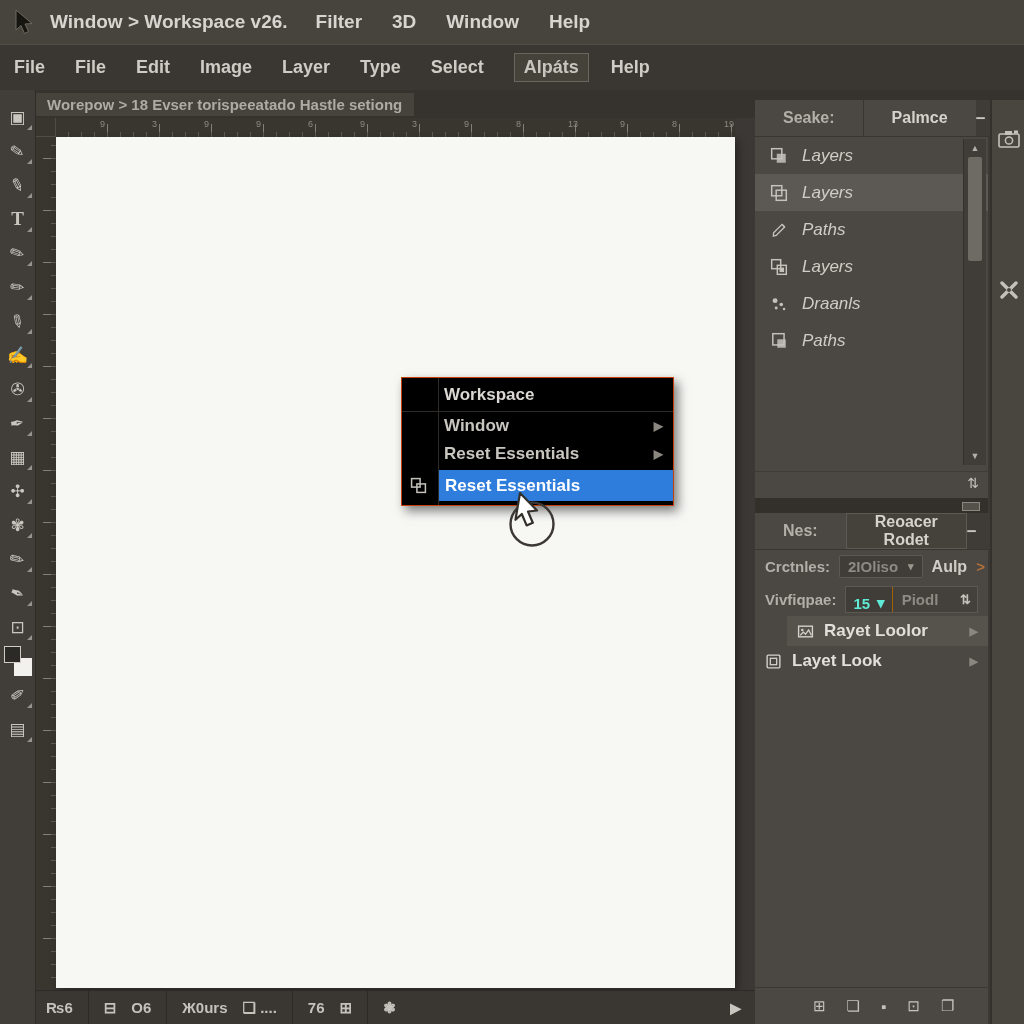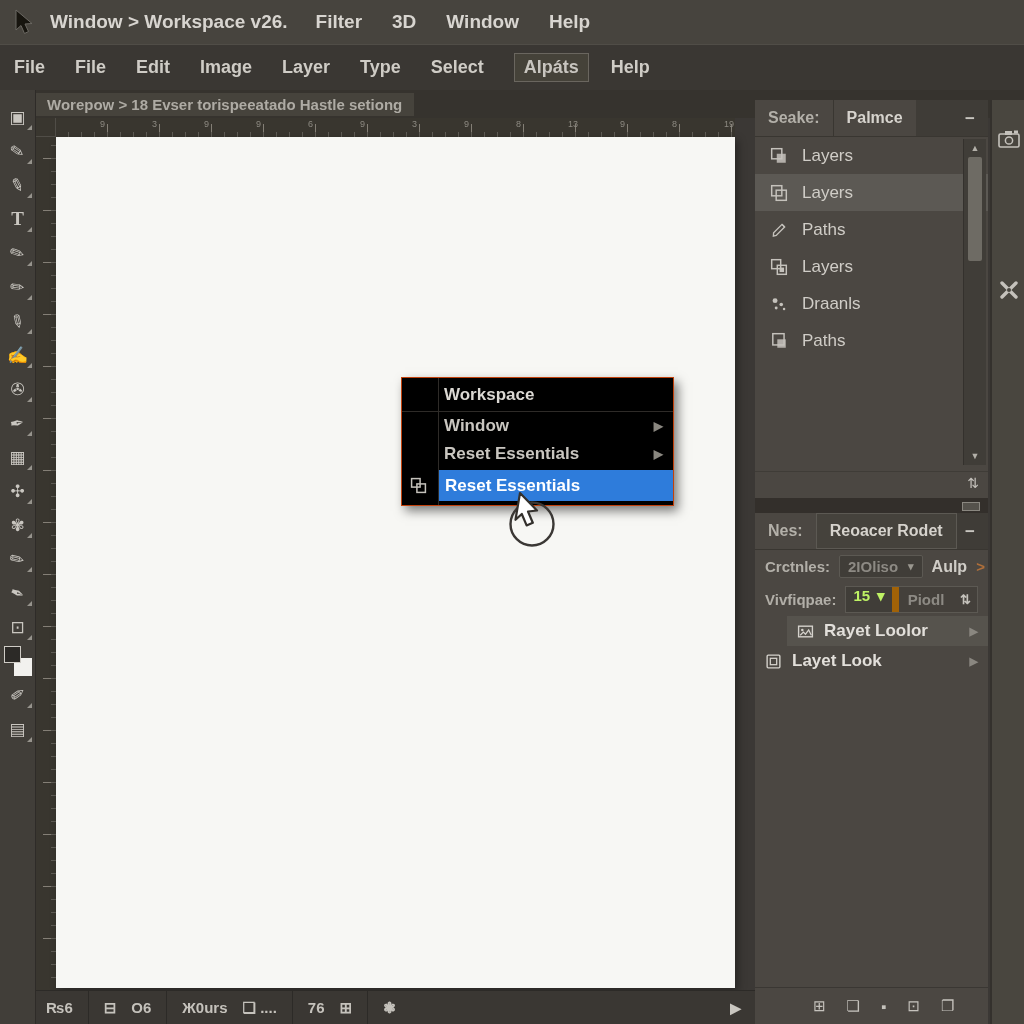--- a/index.html
+++ b/index.html
@@ -55,46 +55,46 @@
   .cm-row{height:28px;display:flex;align-items:center;padding-left:42px;font-size:17px;font-weight:600;color:#c9c6c0;}
   .cm-arrow{margin-left:auto;margin-right:10px;color:#8a8780;font-size:12px;}
   .cm-row-sel{position:relative;height:31px;margin-top:2px;}
   .cm-gutter-icon{position:absolute;left:8px;top:7px;color:#c5c2bc;}
   .cm-sel-bg{margin-left:37px;height:100%;background:#2e7cdb;display:flex;align-items:center;
     padding-left:6px;color:#ffffff;font-size:17px;font-weight:600;}
   .click-cursor{position:absolute;left:500px;top:487px;z-index:6;}
   
   .rpanel{position:absolute;left:755px;top:100px;width:233px;height:924px;background:#4b4742;}
   .ptabs{height:36px;display:flex;align-items:stretch;font-size:16px;font-weight:600;border-bottom:1px solid #393631;}
-  .ptab{display:flex;align-items:center;padding:0 13px;color:#b3b0a9;text-align:center;}
+  .ptab{display:flex;align-items:center;padding:0 28px;color:#b3b0a9;text-align:center;}
   .ptab.active{color:#d6d3cd;border-left:1px solid #393631;}
   .ptabs-rest{flex:1;background:#3f3c37;display:flex;align-items:center;justify-content:flex-end;padding-right:13px;}
   .minus-btn{color:#c9c6c0;font-size:17px;line-height:1;}
-  .p1-list{position:relative;height:334px;}
+  .p1-list{position:relative;height:334px;font-style:italic;}
   .prow{height:37px;display:flex;align-items:center;padding-left:15px;gap:14px;font-size:17px;color:#d0cdc7;}
   .prow.selected{background:#5c5954;}
   .prow .icon{width:18px;height:18px;color:#c5c2bc;flex:0 0 auto;}
   .scrollbar{position:absolute;right:2px;top:2px;width:22px;height:326px;background:#403d38;border-left:1px solid #34312d;
     display:flex;flex-direction:column;align-items:center;}
   .scrollbar .arr{color:#b3b0a9;font-size:9px;padding:4px 0;}
   .scrollbar .thumb{width:14px;height:104px;background:#6e6b64;border-radius:2px;}
   .scrollbar .arr.down{margin-top:auto;}
   .spacer-row{height:26px;position:relative;border-top:1px solid #3f3c37;}
   .spacer-row .updown{position:absolute;right:9px;top:3px;color:#c5c2bc;font-size:14px;}
   .pdivider{height:15px;background:#332f2b;position:relative;}
   .pdivider .grip{position:absolute;right:8px;top:4px;width:16px;height:7px;border:1px solid #8a8780;background:#55524c;}
   .ptab.pressed{background:#45423c;border:1px solid #5c5953;margin:0 0;color:#d6d3cd;}
   .ctrl-row{height:33px;display:flex;align-items:center;padding:0 10px;gap:9px;font-size:15px;font-weight:600;color:#b2afa8;}
   .dropdown{background:#403d38;border:1px solid #5c5953;border-radius:2px;padding:2px 8px;color:#8d8a84;
     display:flex;align-items:center;gap:10px;font-size:15px;}
   .dropdown .chev{color:#9a978f;font-size:11px;}
   .ctrl-after{color:#d0cdc7;font-size:16px;}
   .ctrl-chev{color:#b06f3a;font-weight:700;margin-left:auto;margin-right:4px;}
   .vbox{flex:1;display:flex;align-items:center;border:1px solid #5c5953;background:#44403b;height:25px;}
-  .vbox .vdrop{display:flex;align-items:flex-start;gap:7px;padding:0 7px;height:100%;background:#403d38;border-right:7px solid #a16207;color:#bef264;}
+  .vbox .vdrop{display:flex;align-items:flex-end;gap:7px;padding:0 7px;height:100%;background:#403d38;border-right:1px solid #a16207;color:#5eead4;}
   .vbox .vtext{padding-left:9px;color:#8d8a84;}
   .vbox .updown2{margin-left:auto;padding-right:6px;color:#c5c2bc;font-size:13px;}
   .p2row{height:30px;display:flex;align-items:center;padding:0 10px;gap:10px;font-size:17px;font-weight:600;color:#e2dfda;}
   .p2row.hl{background:#56534d;margin-left:32px;}
   .p2row .icon{width:17px;height:17px;color:#d5d2cc;flex:0 0 auto;}
   .p2row .rarrow{margin-left:auto;color:#8a8780;font-size:11px;}
   .panel-bottom{position:absolute;left:0;right:0;bottom:0;height:36px;border-top:1px solid #3a3733;
     display:flex;align-items:center;gap:21px;padding-left:58px;font-size:15px;color:#c5c2bc;}
   
   .rstrip{position:absolute;left:990px;top:100px;width:34px;height:924px;background:#49463f;border-left:2px solid #34312d;}

